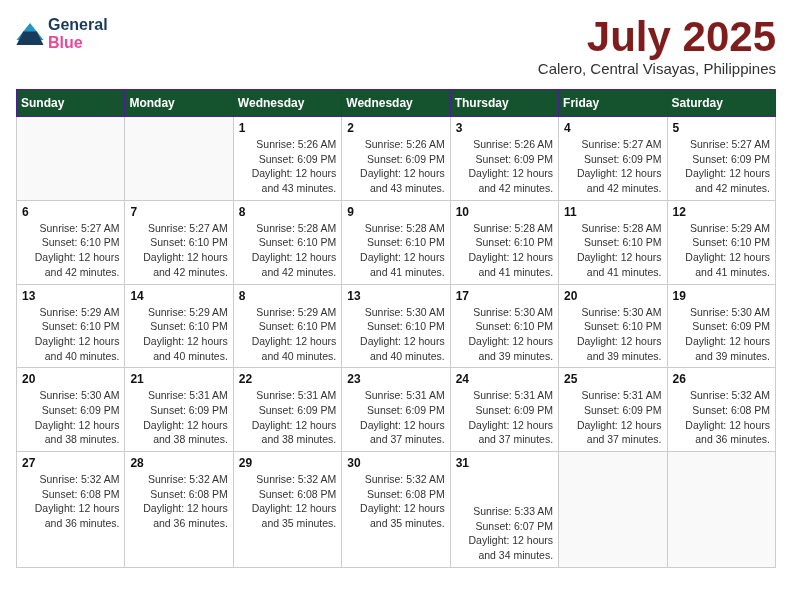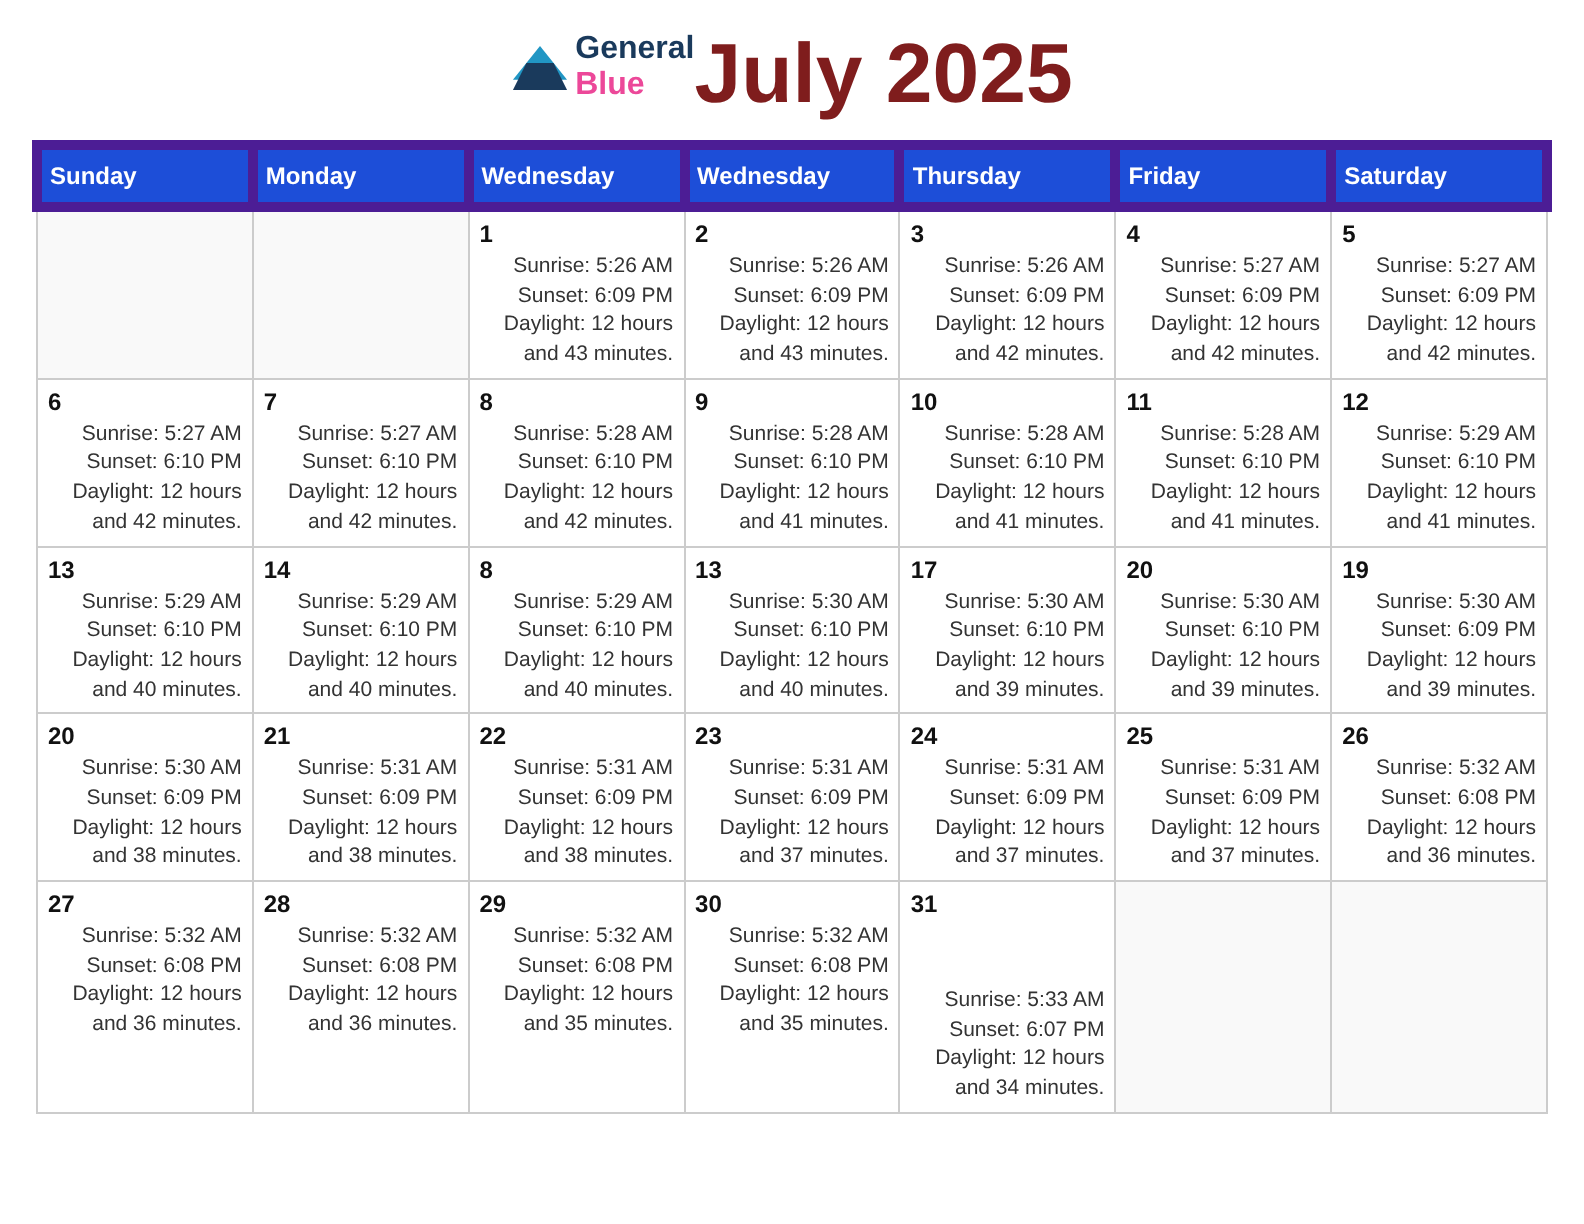--- a/index.html
+++ b/index.html
@@ -5,21 +5,21 @@
     * { box-sizing: border-box; margin: 0; padding: 0; }
     body {
       font-family: Arial, sans-serif;
       background: #fff;
       width: 792px;
       min-height: 612px;
       padding: 16px;
     }
     .header {
       display: flex;
-      justify-content: center;
+      justify-content: space-between;
       align-items: flex-start;
       margin-bottom: 12px;
     }
     .logo {
       display: flex;
       align-items: center;
       gap: 4px;
     }
     .logo-icon {
       width: 28px;
@@ -39,27 +39,27 @@
       font-size: 15px;
       color: #333;
       margin-top: 2px;
     }
     .calendar {
       width: 100%;
       border-collapse: collapse;
       font-size: 11px;
     }
     .calendar th {
-      background: #1d4ed8;
+      background: #14532d;
       color: #fff;
       padding: 6px 4px;
       text-align: left;
       font-size: 12px;
       font-weight: bold;
-      border: 5px solid #4c1d95;
+      border: 1px solid #4c1d95;
     }
     .calendar td {
       border: 1px solid #ccc;
       vertical-align: top;
       padding: 4px 5px;
       width: calc(100% / 7);
       min-height: 80px;
       background: #fff;
     }
     .calendar td.empty {
@@ -88,20 +88,21 @@
       <polygon points="16,0 32,20 0,20" fill="#2196c4"></polygon>
       <polygon points="8,10 24,10 32,26 0,26" fill="#1a3a5c"></polygon>
     </svg>
     <div>
       <div style="font-size:16px;font-weight:bold;color:#1a3a5c;">General</div>
       <div style="font-size:16px;font-weight:bold;color:#ec4899;">Blue</div>
     </div>
   </div>
   <div class="title-block">
     <div class="main-title">July 2025</div>
+    <div class="subtitle">Calero, Central Visayas, Philippines</div>
   </div>
 </div>
 
 <table class="calendar">
   <thead>
     <tr>
     <th>Sunday</th>
         <th>Monday</th>
         <th>Wednesday</th>
         <th>Wednesday</th>

